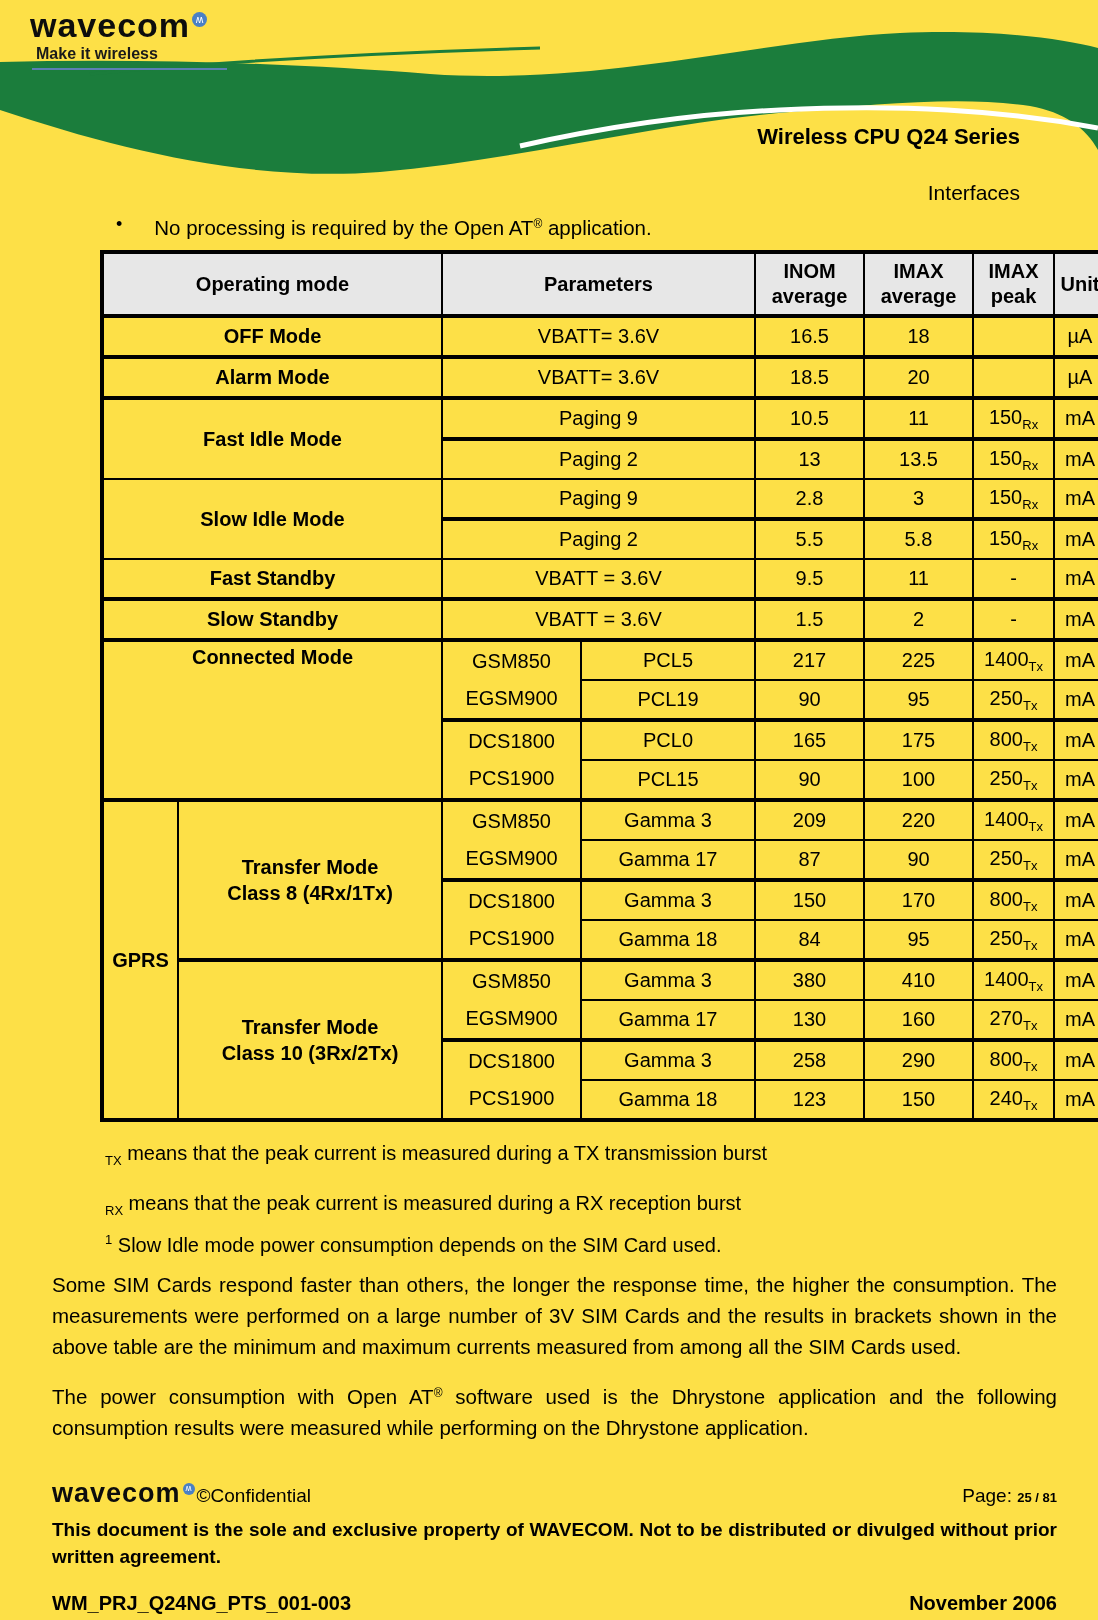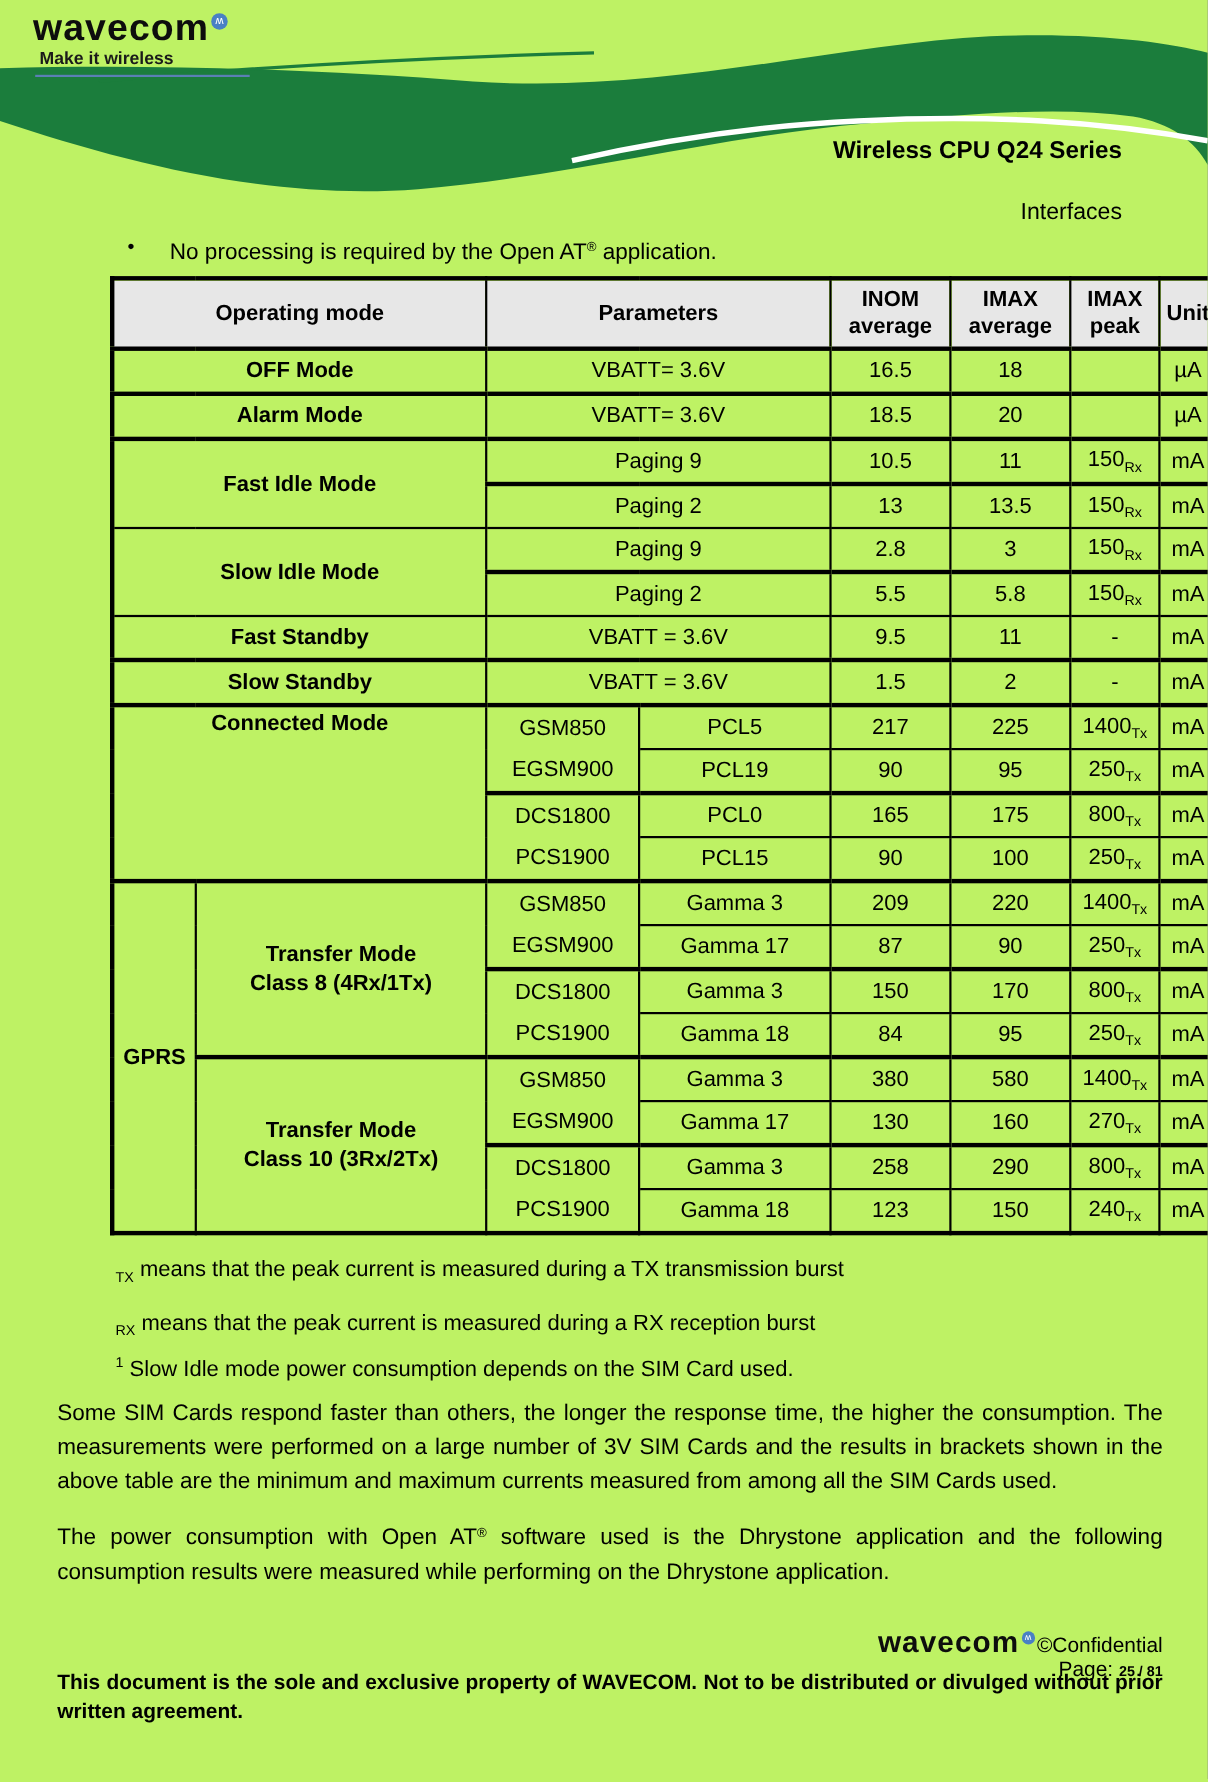--- a/index.html
+++ b/index.html
@@ -1,16 +1,16 @@
 <!DOCTYPE html>
 <html><head>
 <meta charset="utf-8">
 <style>
   html,body{margin:0;padding:0;background:#888;}
-  .page{position:relative;width:1098px;height:1620px;background:#bef264;overflow:hidden;
+  .page{position:relative;width:1098px;height:1620px;background:#fde047;overflow:hidden;
         font-family:"Liberation Sans","DejaVu Sans",sans-serif;color:#000;}
   
   .swoosh{position:absolute;top:0;left:0;z-index:0;}
   .logo{position:absolute;top:8px;left:30px;z-index:2;}
   .brand{font-weight:bold;font-size:34px;letter-spacing:1px;color:#0d0d0d;line-height:1;}
   .brand-circle{display:inline-block;width:15px;height:15px;border-radius:50%;
       background:#4a80c4;color:#fff;font-size:10px;line-height:15px;text-align:center;
       vertical-align:14px;margin-left:2px;font-family:"DejaVu Sans",sans-serif;}
   .tagline{font-weight:bold;font-size:16px;margin:3px 0 0 6px;color:#1a1a1a;}
   .logo-rule{width:195px;height:2px;background:#5b7fb5;margin:5px 0 0 2px;}
@@ -35,21 +35,21 @@
   .power td.twoline div{line-height:26px;}
   .power sub{font-size:13px;}
   
   .fnote{margin:24px 0 0 53px;font-size:20px;}
   .fnote sub{font-size:13px;}
   .fnote sup{font-size:13px;}
   .para{margin-top:12px;font-size:20.5px;line-height:31px;text-align:justify;}
   .sec-head{margin-top:36px;display:flex;color:#7e7e7e;font-weight:bold;font-size:22px;}
   .sec-num{width:113px;flex:none;}
   
-  .footer{position:absolute;left:52px;width:1005px;z-index:1;flex-direction:column;}
+  .footer{position:absolute;left:52px;width:1005px;z-index:1;}
   .f-brandrow{top:1480px;position:absolute;width:1005px;display:flex;
       justify-content:space-between;align-items:flex-end;}
   .f-brand .brand{font-size:27px;}
   .f-brand .brand-circle{width:12px;height:12px;line-height:12px;font-size:8px;vertical-align:11px;}
   .f-conf{font-size:19px;margin-left:2px;}
   .f-page{font-size:19px;}
   .f-page b{font-size:13px;}
   .f-disc{position:absolute;top:1516px;width:1005px;font-size:19px;font-weight:bold;
       line-height:27px;text-align:justify;}
   .f-docrow{position:absolute;top:1592px;width:1005px;display:flex;
@@ -268,21 +268,21 @@
         <td rowspan="4" class="mode twoline bt">
               <div>Transfer Mode</div>
               <div>Class 10 (3Rx/2Tx)</div>
             </td>
         <td rowspan="2" class="band bt">
               <div>GSM850</div>
               <div>EGSM900</div>
             </td>
         <td class="bt">Gamma 3</td>
         <td class="bt">380</td>
-        <td class="bt">580</td>
+        <td class="bt">410</td>
         <td class="bt"><span>1400</span><sub>Tx</sub></td>
         <td class="bt">mA</td>
       </tr>
       <tr>
         <td>Gamma 17</td>
         <td>130</td>
         <td>160</td>
         <td><span>270</span><sub>Tx</sub></td>
         <td>mA</td>
       </tr>
@@ -317,13 +317,17 @@
     <div class="para" style="margin-top:16px"><span>The power consumption with Open AT</span><sup class="reg">®</sup><span> software used is the Dhrystone application and the following consumption results were measured while performing on the Dhrystone application.</span></div>
   </div>
 
   <div class="footer f-brandrow">
     <span class="f-brand">
       <span class="brand">wavecom</span><span class="brand-circle">ʍ</span><span class="f-conf">©Confidential</span>
     </span>
     <span class="f-page"><span>Page: </span><b>25 / 81</b></span>
   </div>
   <div class="footer f-disc">This document is the sole and exclusive property of WAVECOM. Not to be distributed or divulged without prior written agreement.</div>
+  <div class="footer f-docrow">
+    <span>WM_PRJ_Q24NG_PTS_001-003</span>
+    <span>November 2006</span>
+  </div>
 </div>
 
 </body></html>

